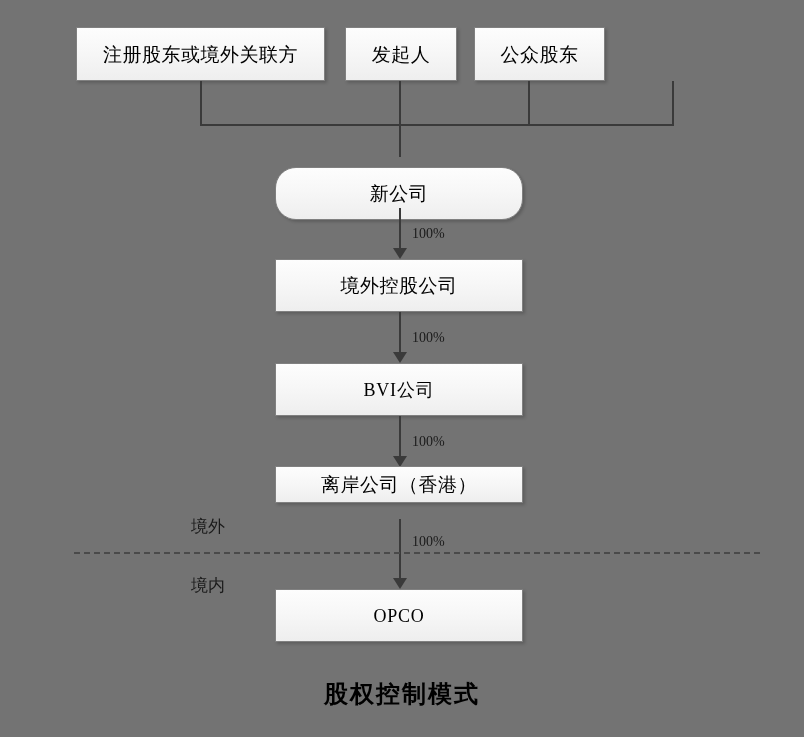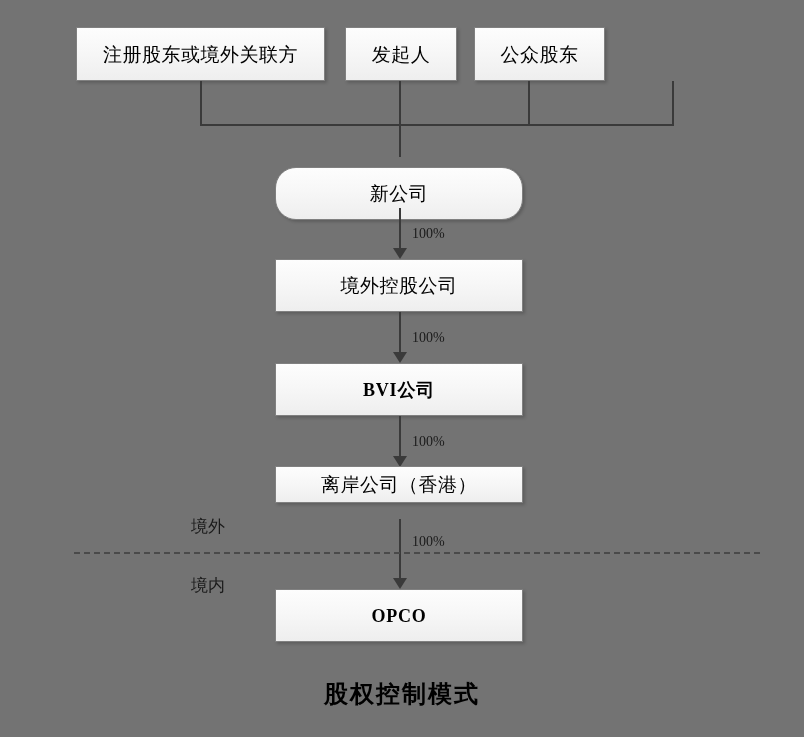--- a/index.html
+++ b/index.html
@@ -32,21 +32,21 @@
     white-space: nowrap;
   }
   .node .label {
     font-family: "Liberation Serif", "DejaVu Serif", serif;
     font-size: 19px;
     line-height: 1;
     letter-spacing: 0.5px;
   }
   .node.latin .label {
     font-size: 18px;
-    font-weight: bold;
+    font-weight: normal;
     letter-spacing: 0.8px;
   }
 
   
   .vline {
     position: absolute;
     width: 2px;
     background: #3a3a3a;
   }
   .hline {

